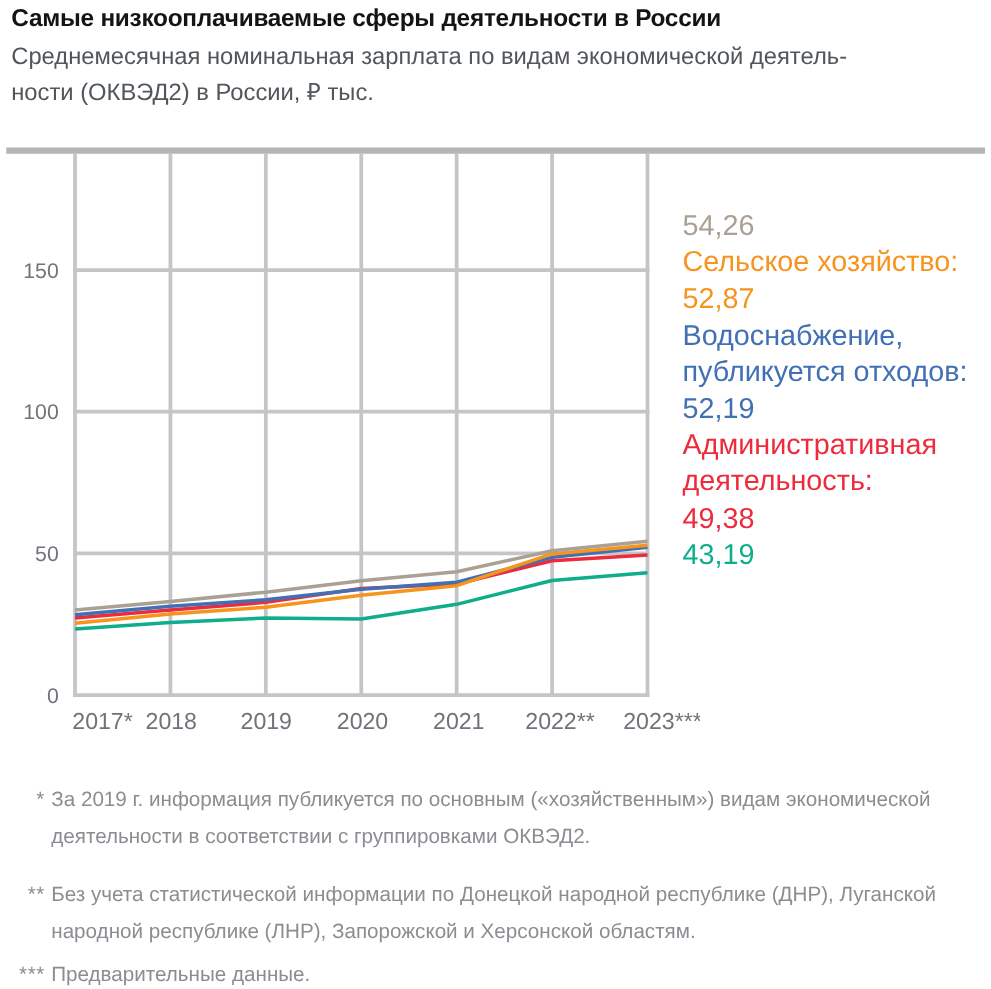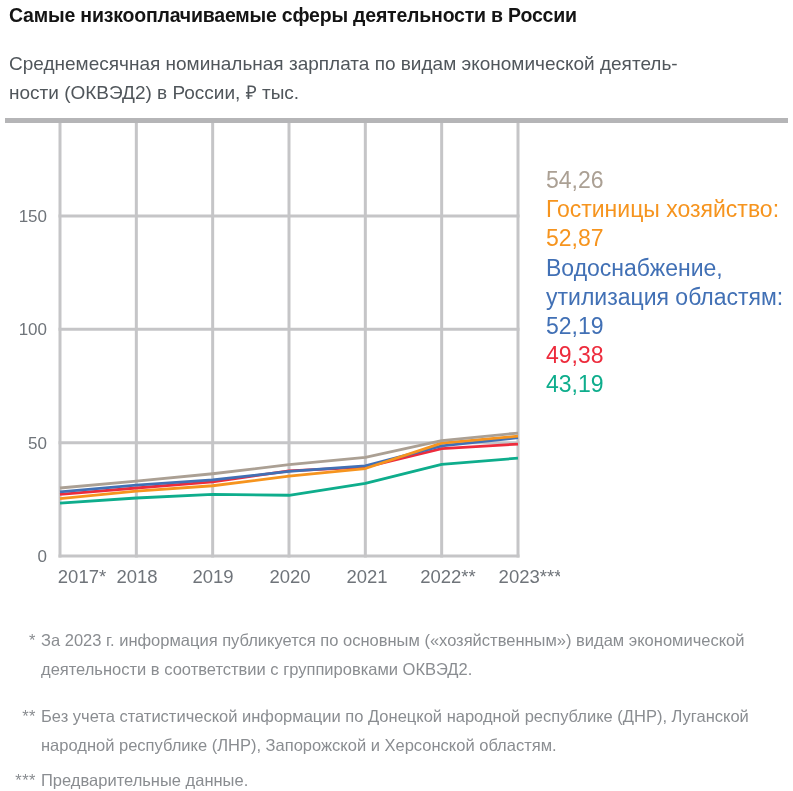--- a/index.html
+++ b/index.html
@@ -13,21 +13,21 @@
   #stage { position: absolute; left: 0; top: 0; width: 793px; height: 791px; padding-left: 17px; }
 
   .title {
     position: absolute; left: 9px; top: 4px; width: 770px;
     font-size: 19.5px; font-weight: 700; color: #141414;
     letter-spacing: -0.2px;
   }
   .subtitle {
     position: absolute; left: 9px; top: 32px; width: 760px;
     font-size: 19px; font-weight: 400; color: #50565b;
-    line-height: 28.5px; white-space: pre-line; margin-top: 18px;
+    line-height: 28.5px; white-space: pre-line;
   }
 
   .chart-topbar {
     position: absolute; left: 5px; top: 118px; width: 783px; height: 5px;
     background: #b5b5b7;
   }
   #chart-svg { position: absolute; left: 0; top: 0; width: 560px; height: 600px; }
 
   .legend {
     position: absolute; left: 546px; top: 166px; width: 256px;
@@ -85,30 +85,30 @@
       <text x="530" y="583" text-anchor="middle" font-size="18.5" fill="#6f747a" font-family="&quot;Liberation Sans&quot;, sans-serif">2023***</text>
       <polyline points="60,503.1947780678851 136.33333333333331,497.98224543080937 212.66666666666666,494.35613577023497 289,495.2626631853786 365.3333333333333,483.47780678851177 441.6666666666667,464.4407310704961 518,458.11770234986943" fill="none" stroke="#0ead8c" stroke-width="2.8" stroke-linejoin="round" stroke-linecap="butt"></polyline>
       <polyline points="60,494.35613577023497 136.33333333333331,488.0104438642297 212.66666666666666,481.8913838120104 289,470.7864229765013 365.3333333333333,467.1603133159269 441.6666666666667,448.576501305483 518,444.08919060052216" fill="none" stroke="#ed2b3c" stroke-width="2.8" stroke-linejoin="round" stroke-linecap="butt"></polyline>
       <polyline points="60,491.86318537859006 136.33333333333331,485.06422976501307 212.66666666666666,479.8516971279373 289,471.466318537859 365.3333333333333,465.80052219321146 441.6666666666667,445.8569190600522 518,437.7208355091384" fill="none" stroke="#4170b5" stroke-width="2.8" stroke-linejoin="round" stroke-linecap="butt"></polyline>
       <polyline points="60,498.6621409921671 136.33333333333331,491.1832898172324 212.66666666666666,485.74412532637075 289,476.2255874673629 365.3333333333333,468.5201044386423 441.6666666666667,443.1373368146214 518,436.17973890339425" fill="none" stroke="#f6941e" stroke-width="2.8" stroke-linejoin="round" stroke-linecap="butt"></polyline>
       <polyline points="60,488.0104438642297 136.33333333333331,481.21148825065274 212.66666666666666,473.732637075718 289,464.667362924282 365.3333333333333,457.4151436031332 441.6666666666667,440.6443864229765 518,433.02955613577024" fill="none" stroke="#aba094" stroke-width="2.8" stroke-linejoin="round" stroke-linecap="butt"></polyline>
     </svg>
 
   <div class="legend" id="legend">
       <div class="legend-item" style="color: rgb(171, 160, 148);"><span class="legend-value">54,26</span></div>
-      <div class="legend-item" style="color: rgb(246, 148, 30);"><span>Гостиницы хозяйство:</span><span class="legend-value">52,87</span></div>
-      <div class="legend-item" style="color: rgb(65, 112, 181);"><span>Водоснабжение, утилизация областям:</span><span class="legend-value">52,19</span></div>
-      <div class="legend-item" style="color: rgb(237, 43, 60);"><span class="legend-value">49,38</span></div>
+      <div class="legend-item" style="color: rgb(246, 148, 30);"><span>Сельское хозяйство:</span><span class="legend-value">52,87</span></div>
+      <div class="legend-item" style="color: rgb(65, 112, 181);"><span>Водоснабжение, публикуется отходов:</span><span class="legend-value">52,19</span></div>
+      <div class="legend-item" style="color: rgb(237, 43, 60);"><span>Административная деятельность:</span><span class="legend-value">49,38</span></div>
       <div class="legend-item" style="color: rgb(14, 173, 140);"><span class="legend-value">43,19</span></div>
     </div>
 
   <div class="footnotes" id="footnotes">
       <div class="footnote mb-a">
         <span class="fn-marker">*</span>
-        <span class="fn-text">За 2023 г. информация публикуется по основным («хозяйственным») видам экономической деятельности в соответствии с группировками ОКВЭД2.</span>
+        <span class="fn-text">За 2019 г. информация публикуется по основным («хозяйственным») видам экономической деятельности в соответствии с группировками ОКВЭД2.</span>
       </div>
       <div class="footnote mb-b">
         <span class="fn-marker">**</span>
         <span class="fn-text">Без учета статистической информации по Донецкой народной республике (ДНР), Луганской народной республике (ЛНР), Запорожской и Херсонской областям.</span>
       </div>
       <div class="footnote">
         <span class="fn-marker">***</span>
         <span class="fn-text">Предварительные данные.</span>
       </div>
     </div>

